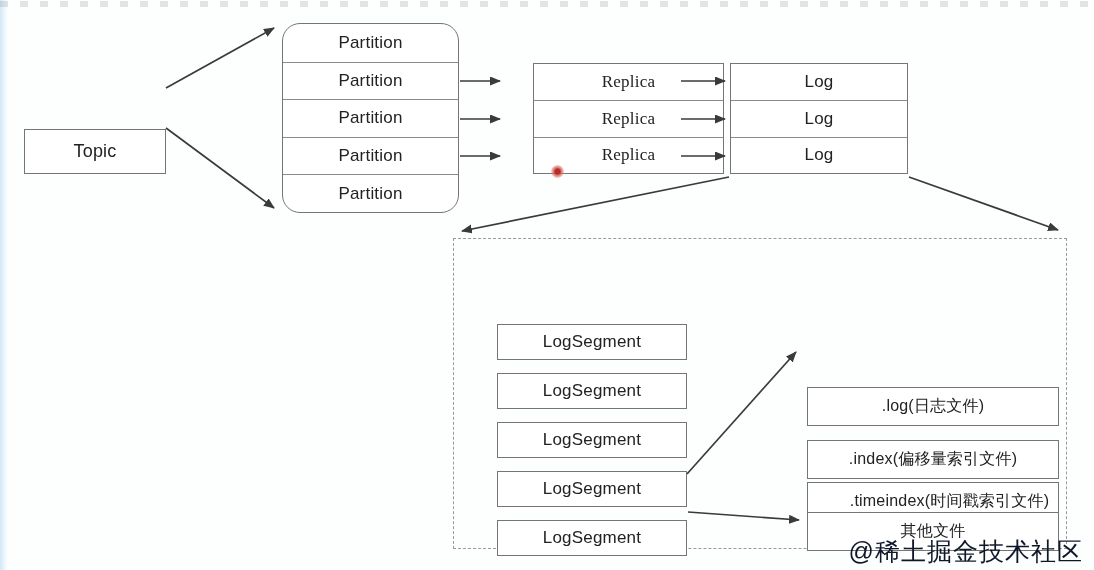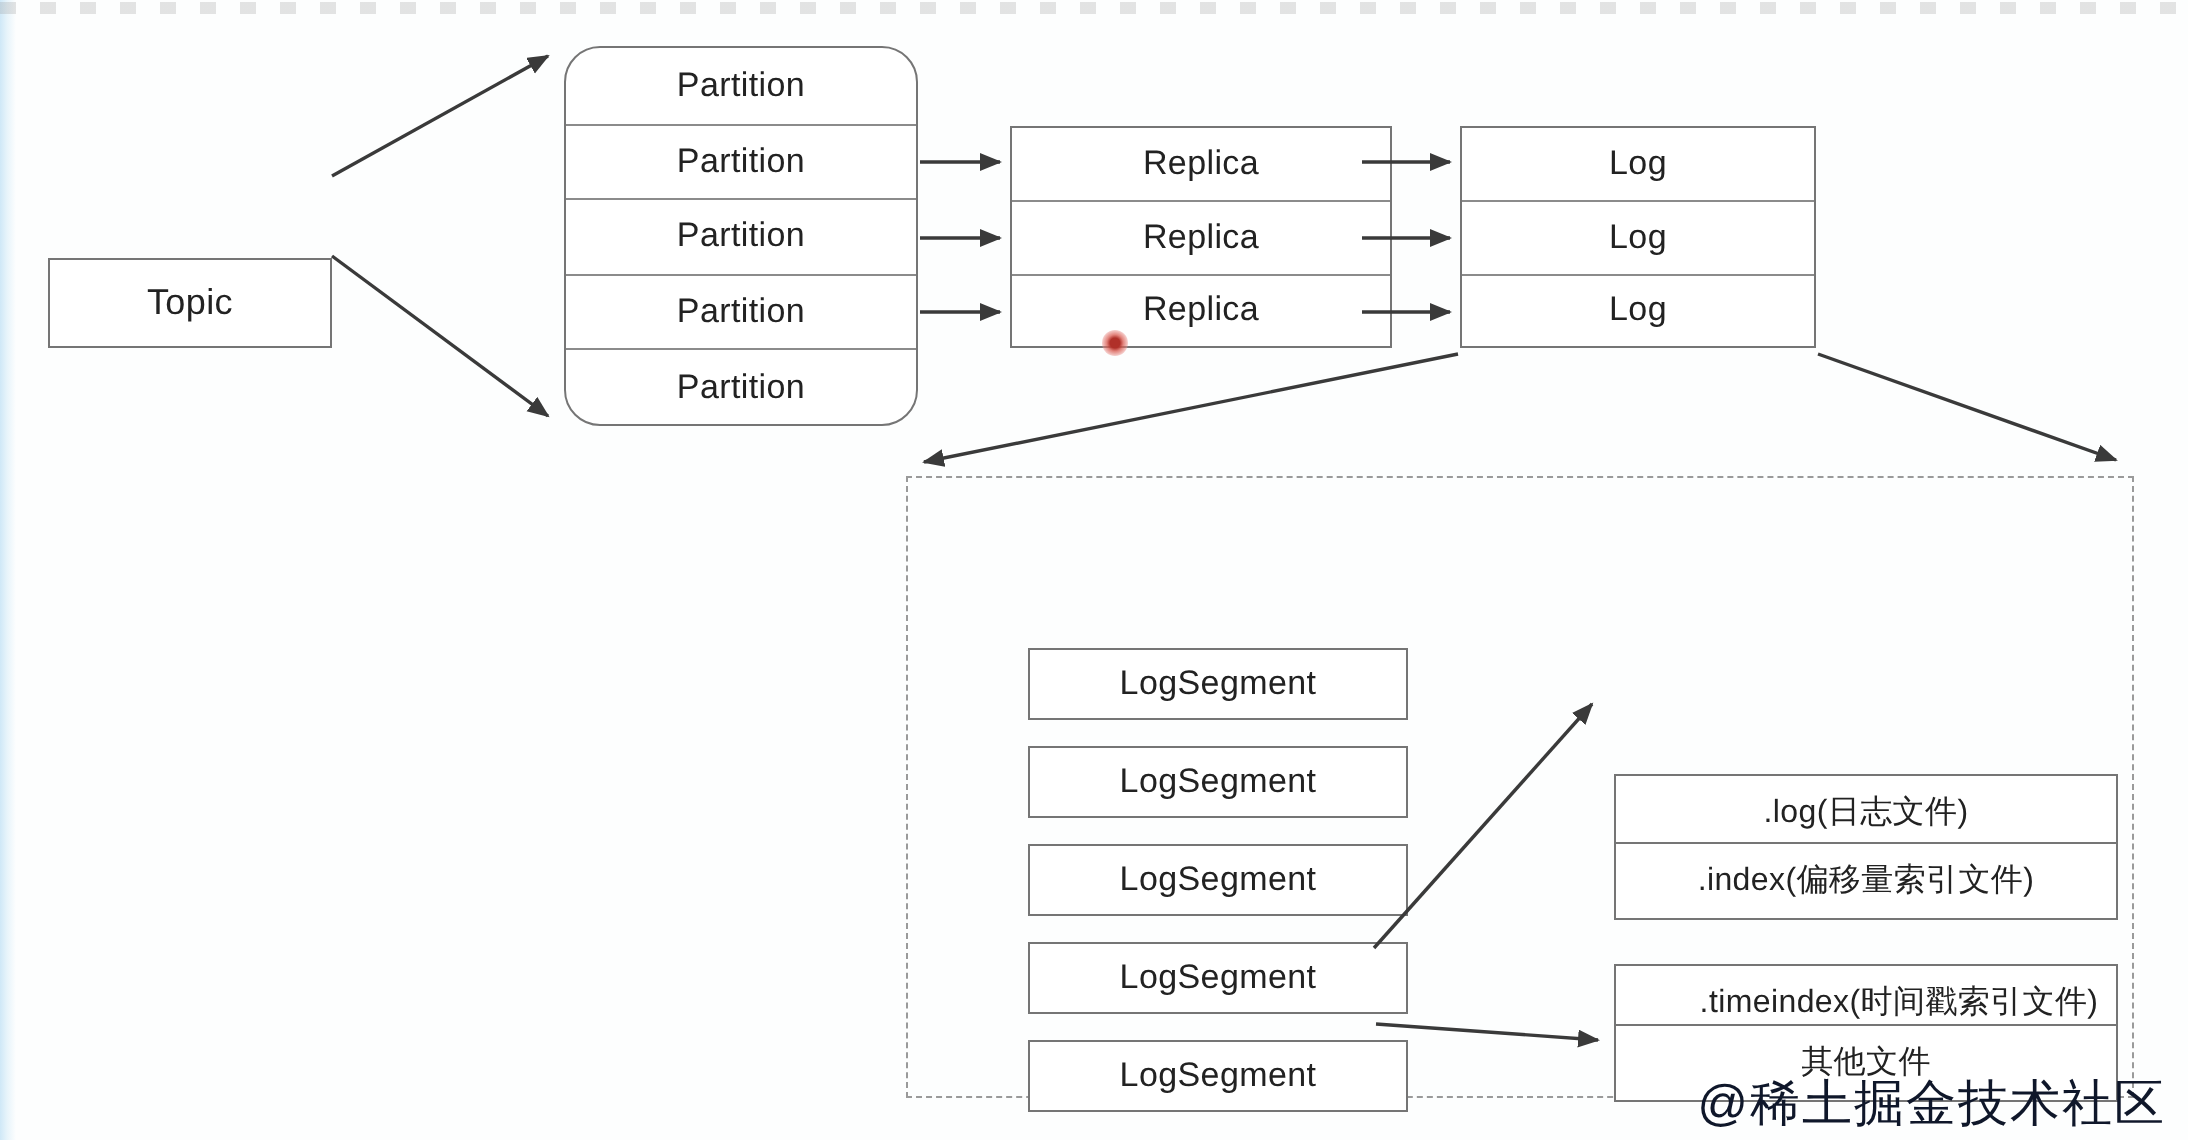--- a/index.html
+++ b/index.html
@@ -38,32 +38,32 @@
   }
   .stack .row{
     display:flex;align-items:center;justify-content:center;
     border-top:1.3px solid #8b8b8b;
     font-size:17px;letter-spacing:.2px;color:#222;
   }
   .stack .row:first-child{border-top:none;}
 
   .topic{left:24px;top:85px;width:142px;height:45px;font-size:18px;}
   .partition-stack{left:282px;top:23px;width:177px;height:190px;grid-template-rows:repeat(5,1fr);border-radius:18px;}
-  .replica-stack{left:505px;top:63px;width:191px;height:111px;grid-template-rows:repeat(3,1fr);}
+  .replica-stack{left:533px;top:63px;width:191px;height:111px;grid-template-rows:repeat(3,1fr);font-family:Liberation Serif, serif;}
   .log-stack{left:730px;top:63px;width:178px;height:111px;grid-template-rows:repeat(3,1fr);}
 
   .dashed-box{
     position:absolute;left:453px;top:238px;width:614px;height:311px;
     border:1.6px dashed #9a9a9a;box-sizing:border-box;background:transparent;
   }
-  .seg{left:514px;width:190px;height:36px;border-width:1.4px;}
+  .seg{left:497px;width:190px;height:36px;border-width:1.4px;}
   .seg1{top:280px;} .seg2{top:329px;} .seg3{top:378px;} .seg4{top:427px;} .seg5{top:476px;}
 
   .file{left:807px;width:252px;height:39px;font-size:16px;border-width:1.4px;}
-  .file1{top:343px;} .file2{top:377px;text-align:right;} .file3{top:438px;padding-left:33px;} .file4{top:468px;}
+  .file1{top:343px;} .file2{top:396px;text-align:right;} .file3{top:438px;padding-left:33px;} .file4{top:468px;}
 
   svg.arrows{position:absolute;left:0;top:0;z-index:5;pointer-events:none;}
 
   .cursor-dot{
     position:absolute;left:551px;top:165px;width:13px;height:13px;border-radius:50%;
     background:radial-gradient(circle at 50% 50%, #b03029 0 27%, rgba(217,90,80,0.75) 45%, rgba(235,150,145,0.45) 70%, rgba(240,180,175,0) 100%);
     z-index:6;
   }
   .watermark{
     position:absolute;top:535px;right:11px;

